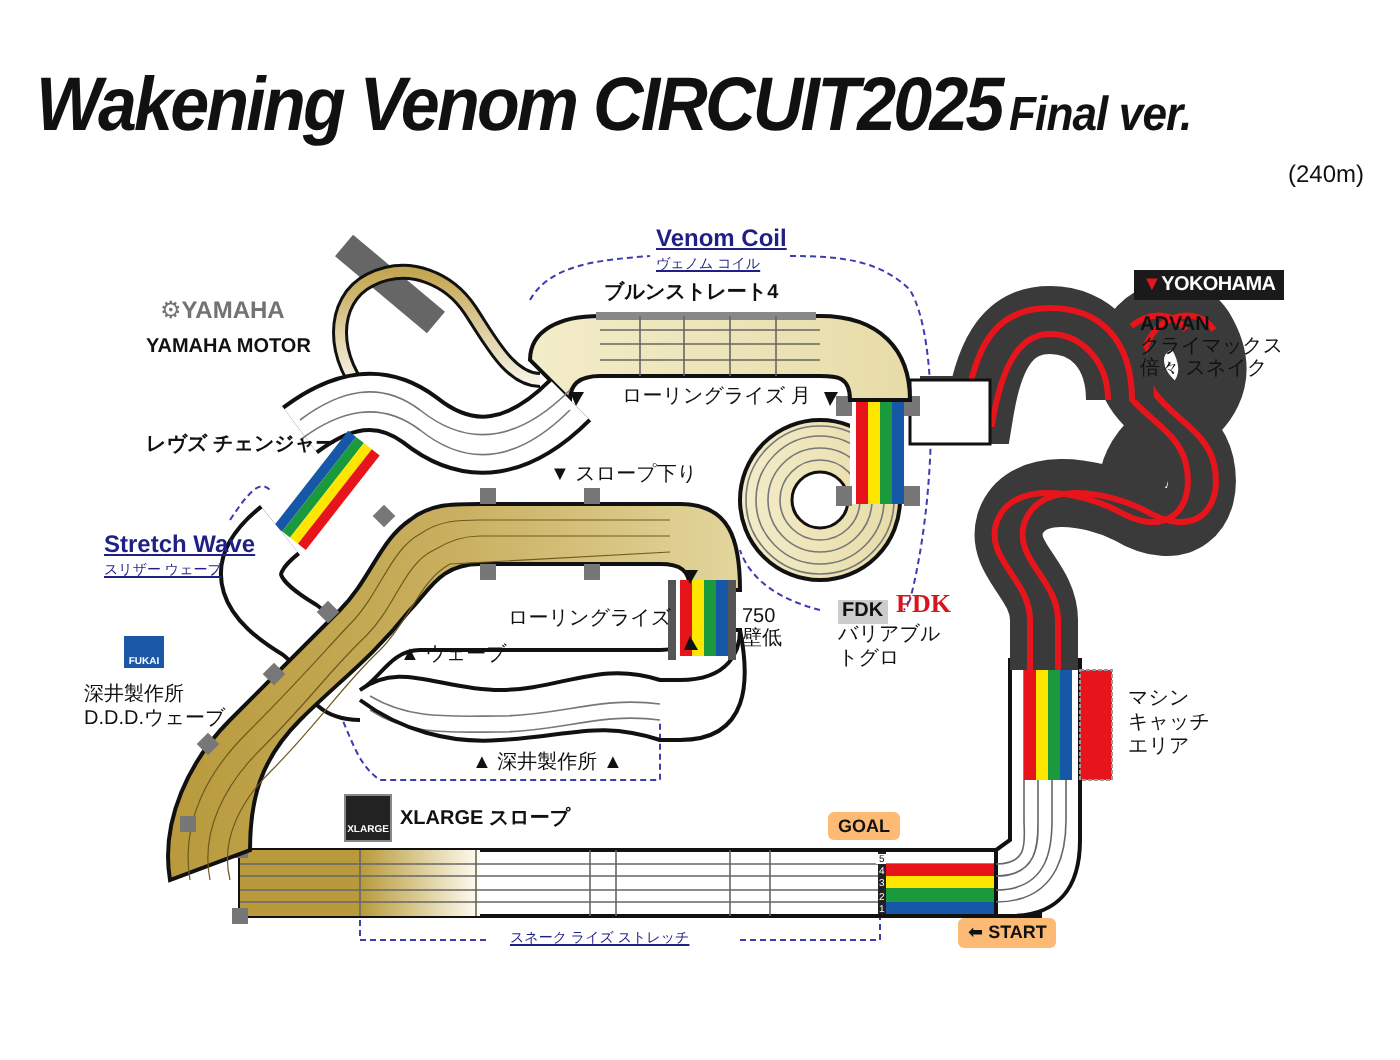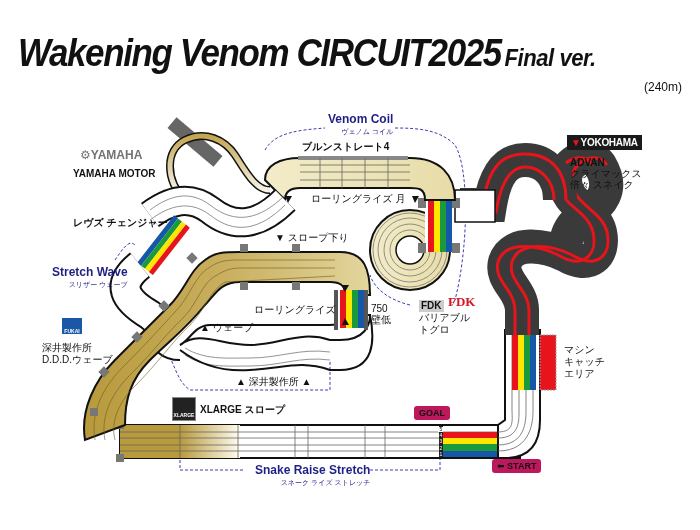--- a/index.html
+++ b/index.html
@@ -1,25 +1,25 @@
 <!DOCTYPE html>
 <html><head>
 <meta charset="utf-8">
 <style>
   html, body { margin:0; padding:0; background:#ffffff; }
   body { width:700px; height:530px; position:relative; overflow:hidden; font-family:"Liberation Sans", "DejaVu Sans", sans-serif; color:#111; }
   .abs { position:absolute; white-space:nowrap; }
   .title { left:18px; top:32px; font-size:38px; font-weight:bold; font-style:italic; letter-spacing:-1.5px; transform:scaleX(0.92); transform-origin:left top; }
   .title .ver { font-size:24px; letter-spacing:-0.5px; margin-left:4px; }
   .length { right:18px; top:80px; font-size:12px; }
-  .navy { color:#1f1f86; font-weight:bold; font-size:12px; text-align:right; }
+  .navy { color:#1f1f86; font-weight:bold; font-size:12px; text-align:left;text-decoration:underline; }
   .navy .sub { display:block; font-size:7px; font-weight:normal; color:#1f1f86; margin-top:1px; }
   .lbl { font-size:10px; line-height:12px; }
   .lblb { font-size:10px; font-weight:bold; line-height:12px; }
-  .badge { background:#be185d; font-weight:bold; font-size:9px; padding:2px 5px; border-radius:3px; }
+  .badge { background:#fdba74; font-weight:bold; font-size:9px; padding:2px 5px; border-radius:3px; }
   svg { position:absolute; left:0; top:0; }
 </style>
 </head>
 <body>
 
 <svg width="700" height="530" viewBox="0 0 700 530">
   <defs>
     <linearGradient id="goldFadeR" x1="0" x2="1" y1="0" y2="0">
       <stop offset="0" stop-color="#b89a3c"></stop>
         <stop offset="1" stop-color="#fffdf2"></stop>
@@ -211,21 +211,20 @@
   <span>Venom Coil</span>
   <span class="sub">ヴェノム コイル</span>
 </div>
 
 <div class="abs navy" style="left:52px; top:265px;">
   <span>Stretch Wave</span>
   <span class="sub">スリザー ウェーブ</span>
 </div>
 
 <div class="abs navy" style="left:255px; top:463px;">
-  <span>Snake Raise Stretch</span>
   <span class="sub">スネーク ライズ ストレッチ</span>
 </div>
 
 <div class="abs" style="left:80px; top:148px; color:#737373; font-weight:bold; font-size:12px;">
   <span>⚙</span><span>YAMAHA</span>
 </div>
 <div class="abs lblb" style="left:73px; top:168px;">YAMAHA MOTOR</div>
 <div class="abs lbl" style="left:73px; top:181px; font-weight:bold;margin-top:36px;">レヴズ チェンジャー</div>
 
 <div class="abs" style="left:567px; top:135px; background:#1a1a1a; color:#fff; font-weight:bold; font-size:10px; padding:2px 4px; letter-spacing:-0.3px;">
@@ -257,15 +256,15 @@
 <div class="abs lbl" style="left:254px; top:304px;">ローリングライズ</div>
 <div class="abs lbl" style="left:200px; top:322px;">▲ ウェーブ</div>
 <div class="abs lbl" style="left:236px; top:376px;">▲ 深井製作所 ▲</div>
 <div class="abs lbl" style="left:371px; top:303px;">750</div>
 <div class="abs lbl" style="left:371px; top:314px;">壁低</div>
 <div class="abs lbl" style="left:564px; top:344px;">マシン</div>
 <div class="abs lbl" style="left:564px; top:356px;">キャッチ</div>
 <div class="abs lbl" style="left:564px; top:368px;">エリア</div>
 
 <div class="abs badge" style="left:414px; top:406px;">GOAL</div>
-<div class="abs badge" style="left:492px; top:459px;">
+<div class="abs badge" style="left:479px; top:459px;">
   <span>⬅</span> <span>START</span>
 </div>
 
 </body></html>

